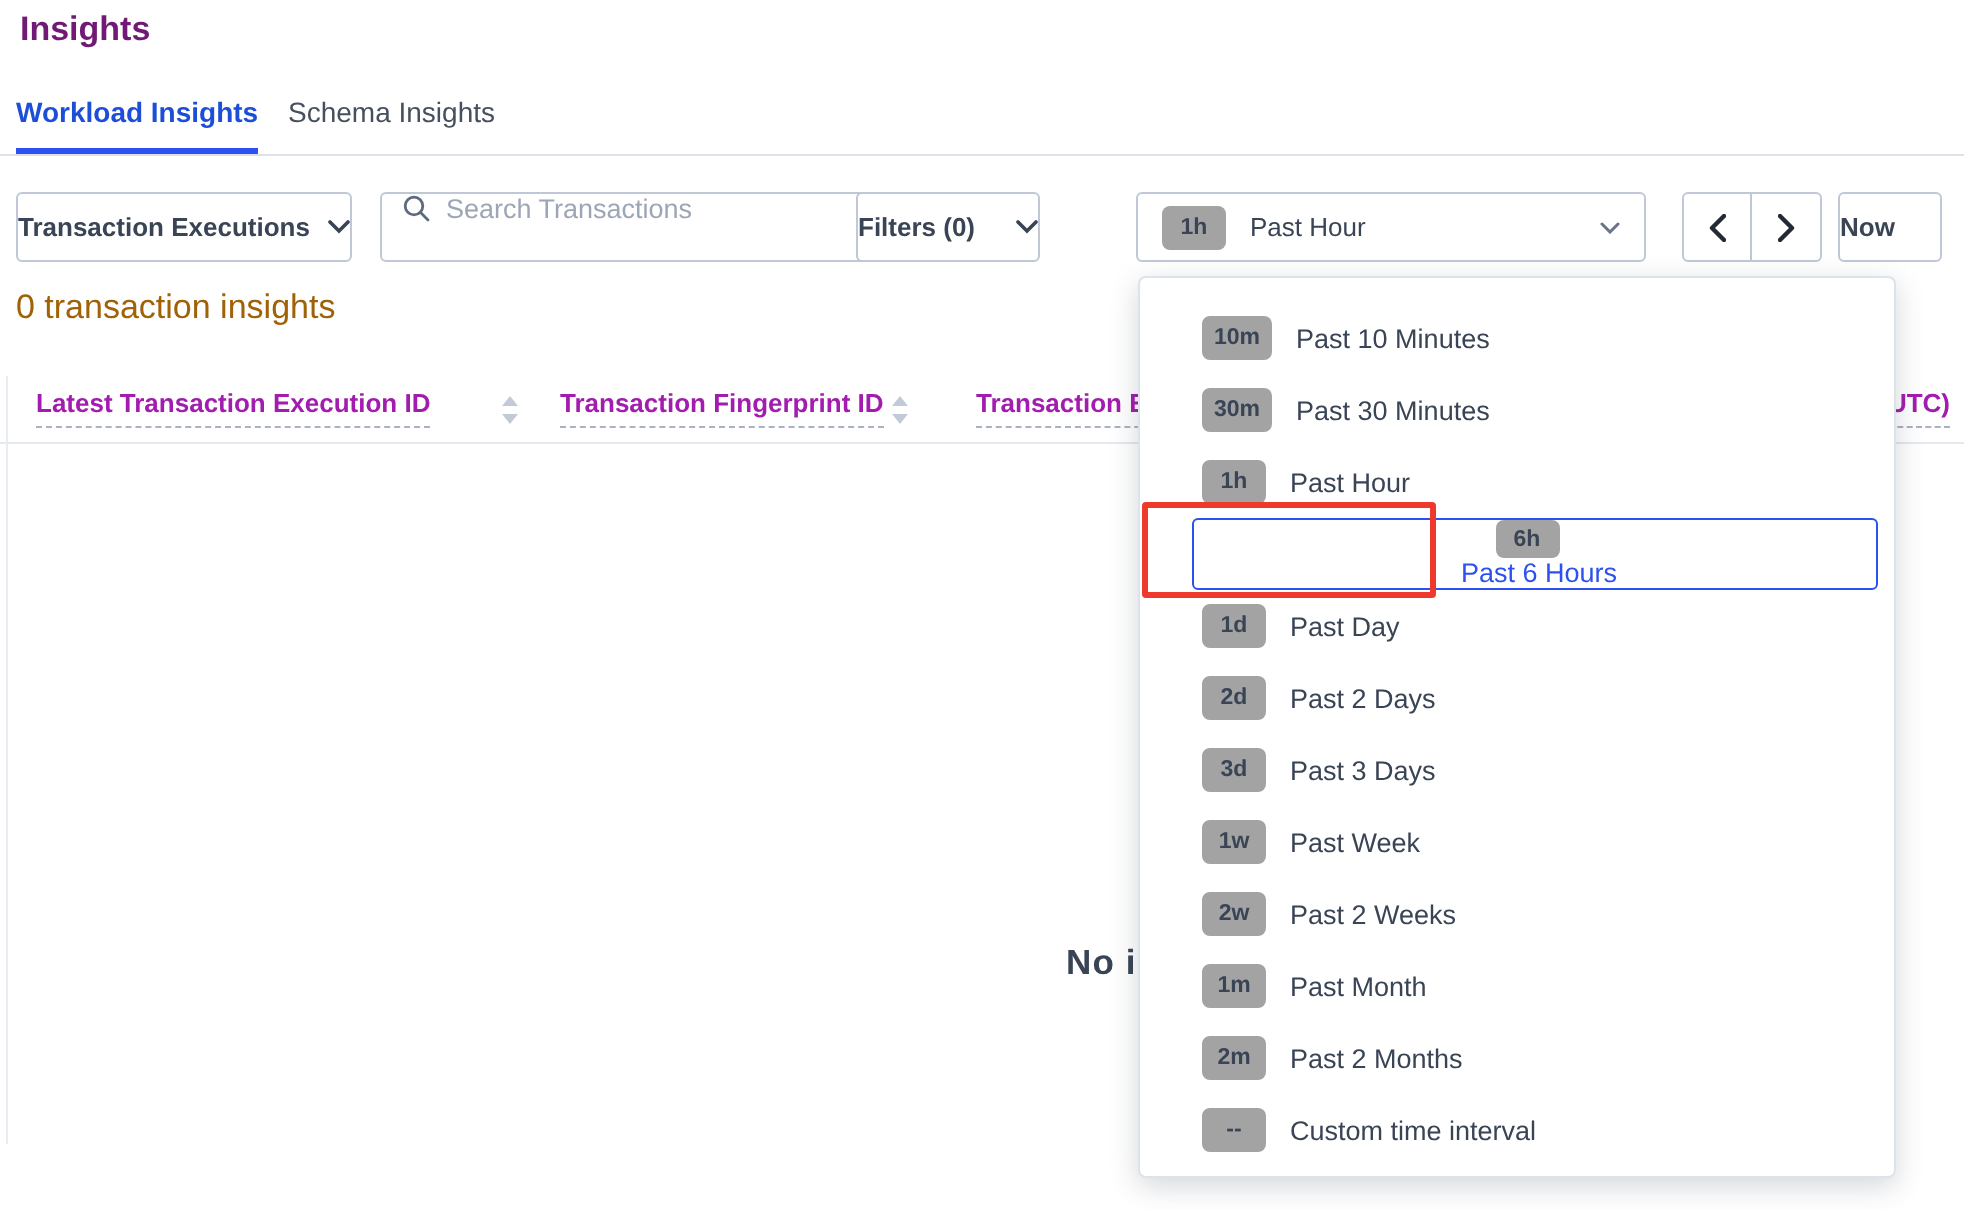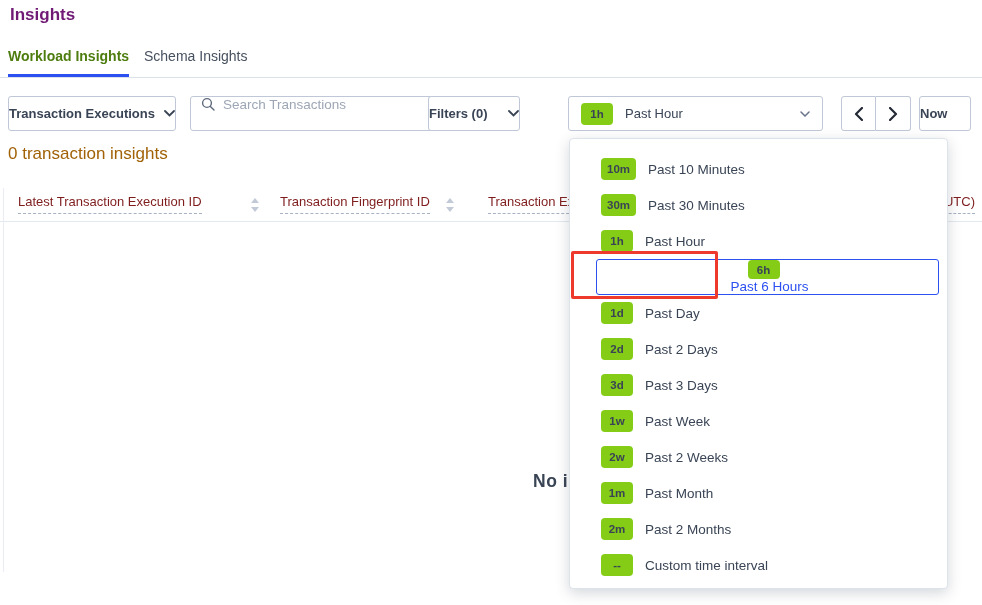--- a/index.html
+++ b/index.html
@@ -4,49 +4,49 @@
 <style>
   * { margin:0; padding:0; box-sizing:border-box; }
   html,body { width:982px; height:605px; }
   body { font-family:"Liberation Sans", sans-serif; background:#fff; color:#394455; overflow:hidden; }
   .app { position:relative; width:982px; height:605px; background:#fff; }
 
   
   .page-title { position:absolute; left:10px; top:5px; font-size:17px; font-weight:bold; color:#701a75; }
   .tabs { position:absolute; left:0; top:44px; width:982px; height:34px; border-bottom:1px solid #dde2ea; }
   .tab { position:absolute; top:4px; font-size:14px; cursor:pointer; }
-  .tab-active { left:8px; color:#4d7c0f; font-weight:bold; }
+  .tab-active { left:8px; color:#1d4ed8; font-weight:bold; }
   .tab-active .tab-underline { position:absolute; left:0; right:0; top:26px; height:3px; background:#2c51f0; }
   .tab-inactive { left:144px; color:#46505e; }
 
   
   .btn { position:absolute; top:96px; height:35px; background:#fff; border:1px solid #c0c7d6; border-radius:3px;
          display:flex; align-items:center; justify-content:space-between; font-size:13px; font-weight:bold; color:#394455; cursor:pointer; }
   .btn svg { margin-left:8px; }
   .type-btn { left:8px; width:168px; }
   .filters-btn { left:428px; width:92px; }
   .search-wrap { position:absolute; left:190px; top:96px; width:253px; height:35px; border:1px solid #c0c7d6; border-radius:3px;
                  display:flex; align-items:flex-start; padding:0 10px; background:#fff; }
   .search-wrap input { border:none; outline:none; flex:1; margin-left:8px; font-size:13.5px; color:#394455; font-family:inherit; }
   .search-wrap input::placeholder { color:#9da6b5; }
   .picker-btn { left:568px; width:255px; font-weight:normal; justify-content:flex-start; padding:0 12px; }
   .picker-btn .chev { position:absolute; right:12px; top:14px; }
   .badge { display:inline-flex; align-items:center; justify-content:center; min-width:32px; height:22px; padding:0 6px;
-           background:#84cc16; border-radius:4px; font-size:11.5px; font-weight:bold; color:#394455; }
+           background:#a3a3a3; border-radius:4px; font-size:11.5px; font-weight:bold; color:#394455; }
   .picker-btn .badge { margin-right:12px; }
   .arrow-group { position:absolute; left:841px; top:96px; width:70px; height:35px; display:flex; }
   .arrow-btn { width:35px; height:35px; background:#fff; border:1px solid #c0c7d6; display:flex; align-items:center; justify-content:center; cursor:pointer; }
   .arrow-btn.prev { border-radius:3px 0 0 3px; }
   .arrow-btn.next { border-radius:0 3px 3px 0; border-left:none; }
   .now-btn { left:919px; width:52px; }
   .count-text { position:absolute; left:8px; top:144px; font-size:17px; color:#a16207; }
 
   
   .thead { position:absolute; left:0; top:188px; width:982px; height:34px; border-bottom:1px solid #e4e8ef; }
-  .th { position:absolute; top:6px; font-size:13px; font-weight:normal; color:#7f1d1d; white-space:nowrap; }
+  .th { position:absolute; top:6px; font-size:13px; font-weight:bold; color:#a21caf; white-space:nowrap; }
   .th .dash { border-bottom:1px dashed #a9b2c2; padding-bottom:4px; display:inline-block; }
   .th-1 { left:18px; } .th-2 { left:280px; } .th-3 { left:488px; } .th-4 { right:7px; }
   .sort { position:absolute; top:10px; width:8px; height:14px; cursor:pointer; }
   .sort i { position:absolute; left:0; width:0; height:0; border-left:4px solid transparent; border-right:4px solid transparent; }
   .sort .up { top:0; border-bottom:5px solid #c3cad7; }
   .sort .dn { bottom:0; border-top:5px solid #c3cad7; }
   .sort-1 { left:251px; } .sort-2 { left:446px; }
   .table-left-edge { position:absolute; left:3px; top:188px; height:384px; width:0; border-left:1px solid #e9edf3; }
 
   

